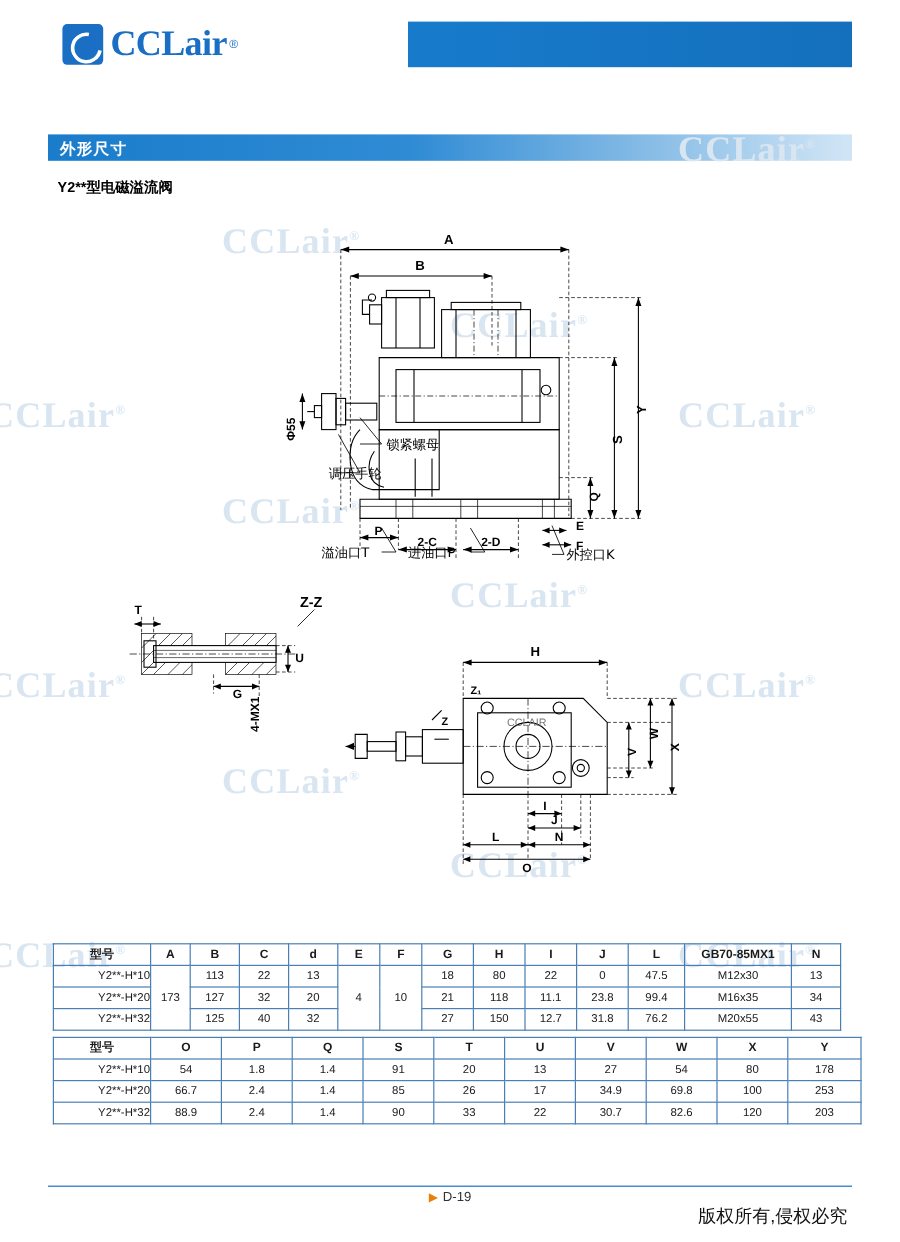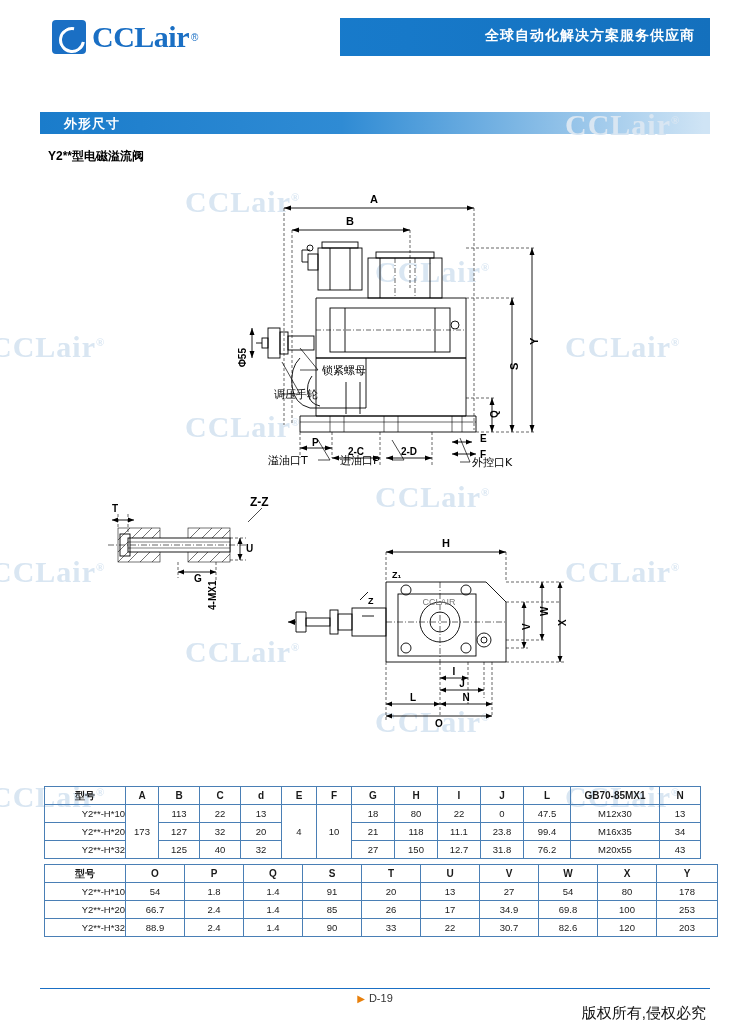--- a/index.html
+++ b/index.html
@@ -81,21 +81,21 @@
   
   .section-bar {
     position: absolute;
     left: 40px; top: 112px;
     width: 670px; height: 22px;
     background: #1f7fcc;
     background: linear-gradient(to right, #1a7ccb 0%, #2f8bd4 45%, #cfe4f5 99%);
   }
   .section-bar .label {
     position: absolute;
-    left: 24px; top: 3px;
+    left: 10px; top: 3px;
     color: #ffffff;
     font-size: 13px;
     font-weight: bold;
     letter-spacing: 1px;
   }
   .subtitle {
     position: absolute;
     left: 48px; top: 148px;
     font-size: 12px;
     font-weight: bold;
@@ -182,21 +182,20 @@
 </head>
 <body>
 
 <div class="header">
   <div class="header-band"></div>
   <div class="logo-wrap">
     <div class="logo-mark"></div>
     <div class="logo-text">CCLair</div>
     <div class="logo-reg">®</div>
   </div>
-  <div class="header-slogan">全球自动化解决方案服务供应商</div>
 </div>
 
 <div class="section-bar">
   <div class="label">外形尺寸</div>
 </div>
 <div class="subtitle">Y2**型电磁溢流阀</div>
 
 <div class="wm" style="left:565px; top:108px;"><span>CCLair</span><span class="r">®</span></div>
 <div class="wm" style="left:185px; top:185px;"><span>CCLair</span><span class="r">®</span></div>
 <div class="wm" style="left:375px; top:255px;"><span>CCLair</span><span class="r">®</span></div>

